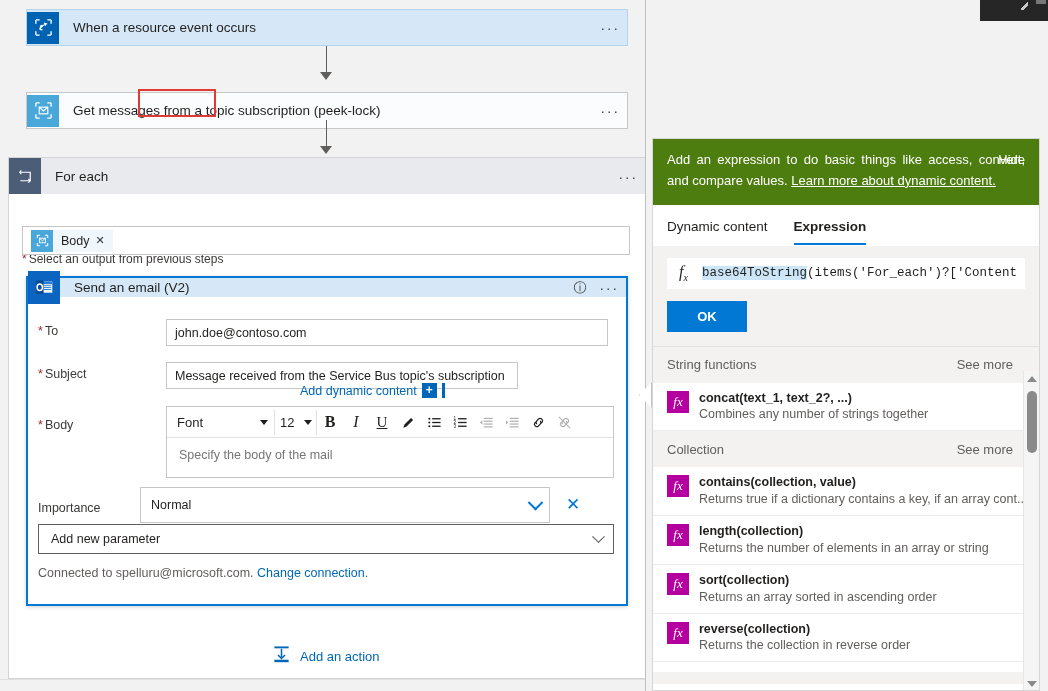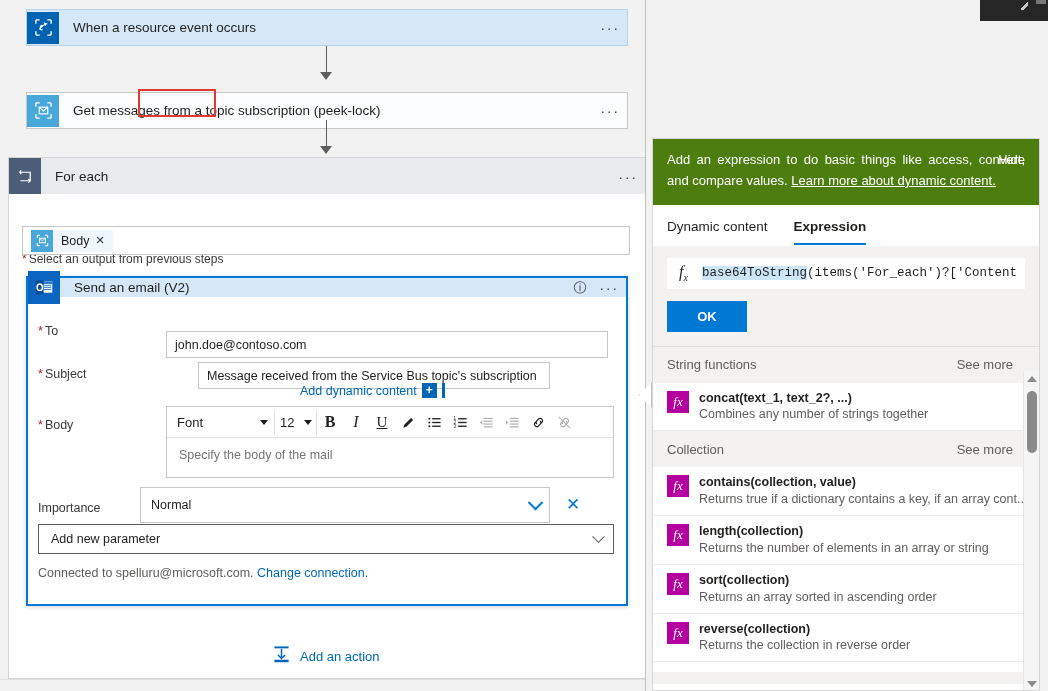--- a/index.html
+++ b/index.html
@@ -575,28 +575,28 @@
         <div class="eh-title">Send an email (V2)</div>
         <div class="info-btn">ⓘ</div>
         <div class="ellipsis-btn">···</div>
       </div>
     </div>
 
     <div class="form-row" style="left:26px; top:319px; width:600px;">
       <div class="form-label">
         <span class="req-star">*</span><span>To</span>
       </div>
-      <div class="text-input" style="width:442px;margin-top:12px;">john.doe@contoso.com</div>
+      <div class="text-input" style="width:442px;">john.doe@contoso.com</div>
     </div>
 
     <div class="form-row" style="left:26px; top:362px; width:600px;">
       <div class="form-label">
         <span class="req-star">*</span><span>Subject</span>
       </div>
-      <div class="text-input" style="width:352px;margin-left:32px;">Message received from the Service Bus topic's subscription</div>
+      <div class="text-input" style="width:352px;">Message received from the Service Bus topic's subscription</div>
     </div>
 
     <div id="add-dynamic-row">
       <span id="add-dynamic-link">Add dynamic content</span>
       <span class="plus-badge">+</span>
       <span class="plus-caret"></span>
     </div>
 
     <div class="form-label" style="position:absolute; left:26px; top:413px; width:140px; padding-left:12px;">
       <span class="req-star">*</span><span>Body</span>

